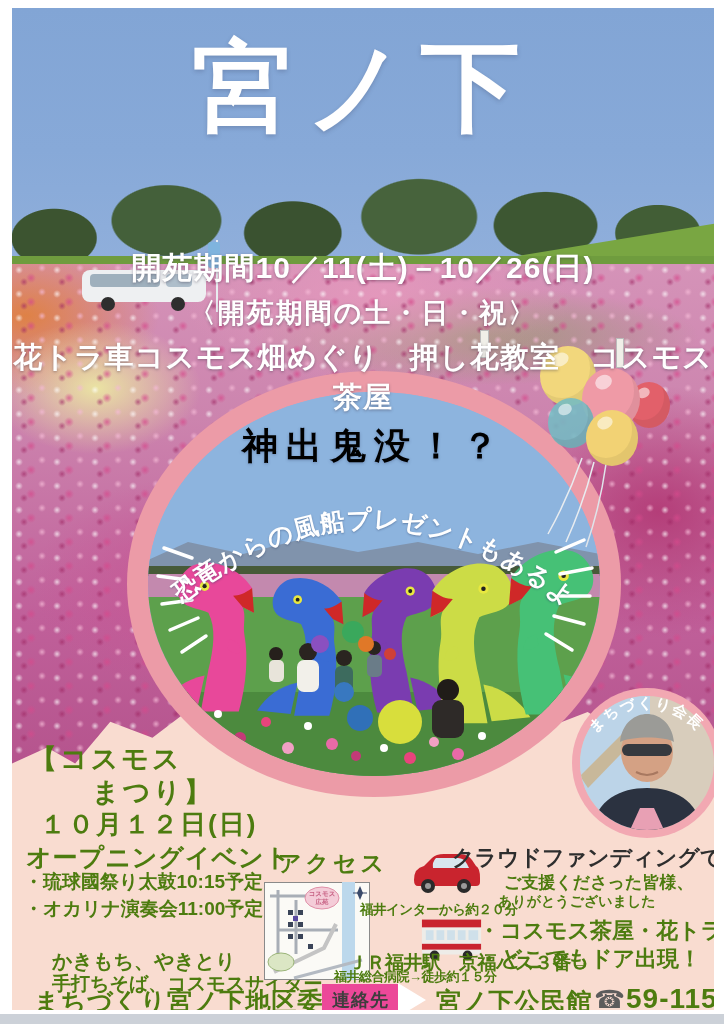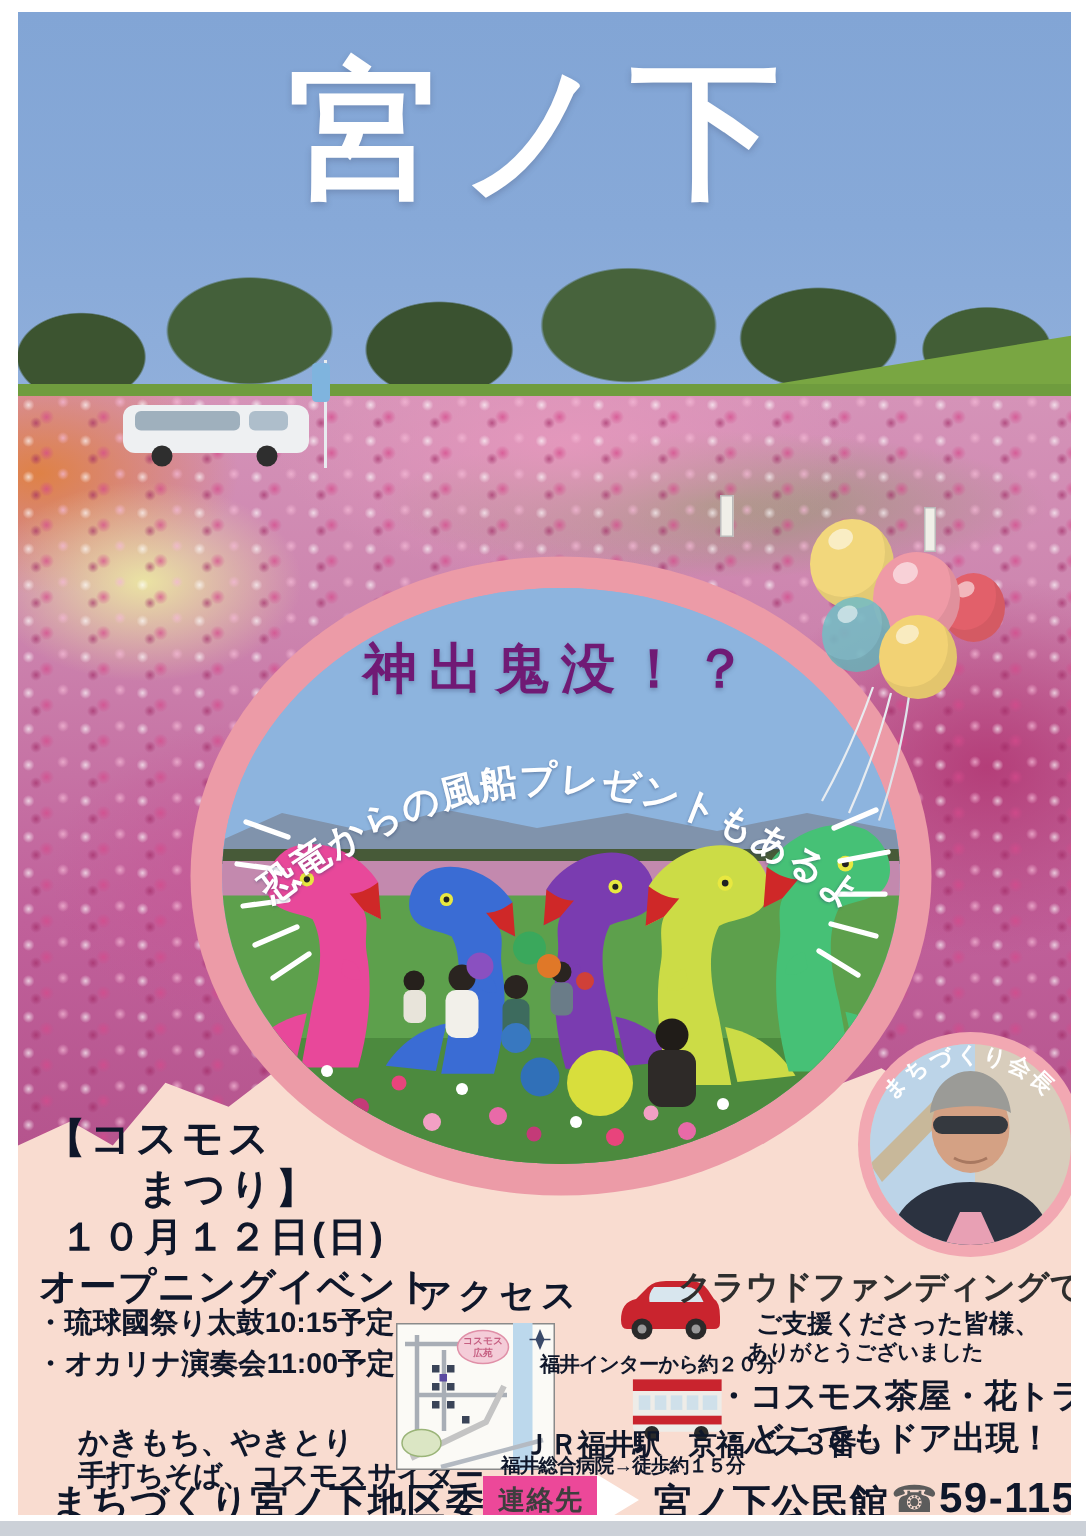--- a/index.html
+++ b/index.html
@@ -59,21 +59,21 @@
   .period   { font-size:30px; letter-spacing:1px; }
   .period-note { font-size:27px; margin-top:6px; letter-spacing:2px; }
   .activities { font-size:29px; margin-top:7px; letter-spacing:1px; }
 
   
   .dino-ring { position:absolute; left:115px; top:363px; width:494px; height:426px;
     background:#ec9ba7; border-radius:50%; z-index:3; }
   .dino-inner { position:absolute; left:21px; top:21px; right:21px; bottom:21px;
     border-radius:50%; overflow:hidden; background:#8db4de; }
   .dino-headline { position:absolute; left:0; top:30px; width:100%; text-align:center;
-    color:#701a75; font-weight:900; font-size:36px; letter-spacing:8px; z-index:2;
+    color:#000000; font-weight:900; font-size:36px; letter-spacing:8px; z-index:2;
     text-shadow:0 1px 3px rgba(50,60,100,.35); }
 
   
   .balloons { position:absolute; left:512px; top:334px; width:140px; height:210px; z-index:5; }
   .balloon { position:absolute; border-radius:50%; box-shadow:inset -6px -8px 0 rgba(0,0,0,.06); }
   .balloon::after { content:""; position:absolute; left:22%; top:12%; width:30%; height:22%;
     background:rgba(255,255,255,.55); border-radius:50%; transform:rotate(-25deg); }
   .b-red    { left:104px; top:40px;  width:42px; height:46px; background:#e2606a; }
   .b-yel1   { left:16px;  top:4px;   width:56px; height:60px; background:#f2d77c; }
   .b-pink   { left:58px;  top:26px;  width:58px; height:62px; background:#ef9aa6; }
@@ -86,21 +86,21 @@
     clip-path:polygon(0 21%,5% 16%,9% 21%,14% 8%,20% 13%,26% 3%,33% 8%,40% 1.5%,48% 7%,56% 2%,63% 8%,70% 3%,76% 10%,82% 5%,88% 13%,93% 21%,100% 24%,100% 100%,0 100%); }
 
   
   .chairman { position:absolute; left:560px; top:680px; width:150px; height:150px;
     background:#f2a8b2; border-radius:50%; z-index:4; }
   .chairman-photo { position:absolute; left:8px; top:8px; width:134px; height:134px;
     border-radius:50%; overflow:hidden; }
   .chairman-arc { position:absolute; left:0; top:0; width:150px; height:150px; }
 
   
-  .dk { color:#0f172a; font-weight:bold; position:absolute; z-index:6; white-space:nowrap; }
+  .dk { color:#4d7c0f; font-weight:bold; position:absolute; z-index:6; white-space:nowrap; }
   .fest-h1 { left:18px;  top:733px; font-size:27px; letter-spacing:3px; }
   .fest-h2 { left:80px;  top:766px; font-size:27px; letter-spacing:3px;font-family:Liberation Serif, serif; }
   .fest-date { left:28px; top:799px; font-size:26px; letter-spacing:2px; }
   .fest-sub { left:14px; top:833px; font-size:25px; letter-spacing:1px; }
   .fest-i0 { left:12px; top:861px; font-size:19px; }
   .fest-i1 { left:12px; top:888px; font-size:19px; }
   .fest-i2 { left:12px; top:913px; font-size:22px; }
   .fest-i3 { left:40px; top:940px; font-size:20px; }
   .fest-i4 { left:40px; top:963px; font-size:19px; }
 
@@ -149,20 +149,25 @@
     <circle cx="30" cy="46" r="7" fill="#2e2e2e"></circle>
     <circle cx="100" cy="46" r="7" fill="#2e2e2e"></circle>
   </svg>
   <div class="flagpole"></div>
   <div class="flag"></div>
   <div class="signpost sp1"></div>
   <div class="signpost sp2"></div>
 
   <div class="title title-1">宮ノ下</div>
 
+  <div class="period-block">
+    <div class="period">開苑期間10／11(土)－10／26(日)</div>
+    <div class="period-note">〈開苑期間の土・日・祝〉</div>
+    <div class="activities">花トラ車コスモス畑めぐり　押し花教室　コスモス茶屋</div>
+  </div>
 
   <div class="peach"></div>
 
   <div class="dino-ring">
     <div class="dino-inner">
       <svg width="100%" height="100%" viewBox="0 0 452 384" preserveAspectRatio="xMidYMid slice">
         <defs>
           <g id="dinoShape">
             <path d="M22,38 C36,16 64,6 84,14 C100,22 106,44 94,54 C86,60 76,60 68,64 C60,80 62,100 68,124 L76,168 L36,168 C28,140 26,110 30,88 C32,76 28,68 32,58 L20,64 L30,50 Z"></path>
             <path d="M72,130 C92,134 108,146 118,162 L80,166 Z"></path>

